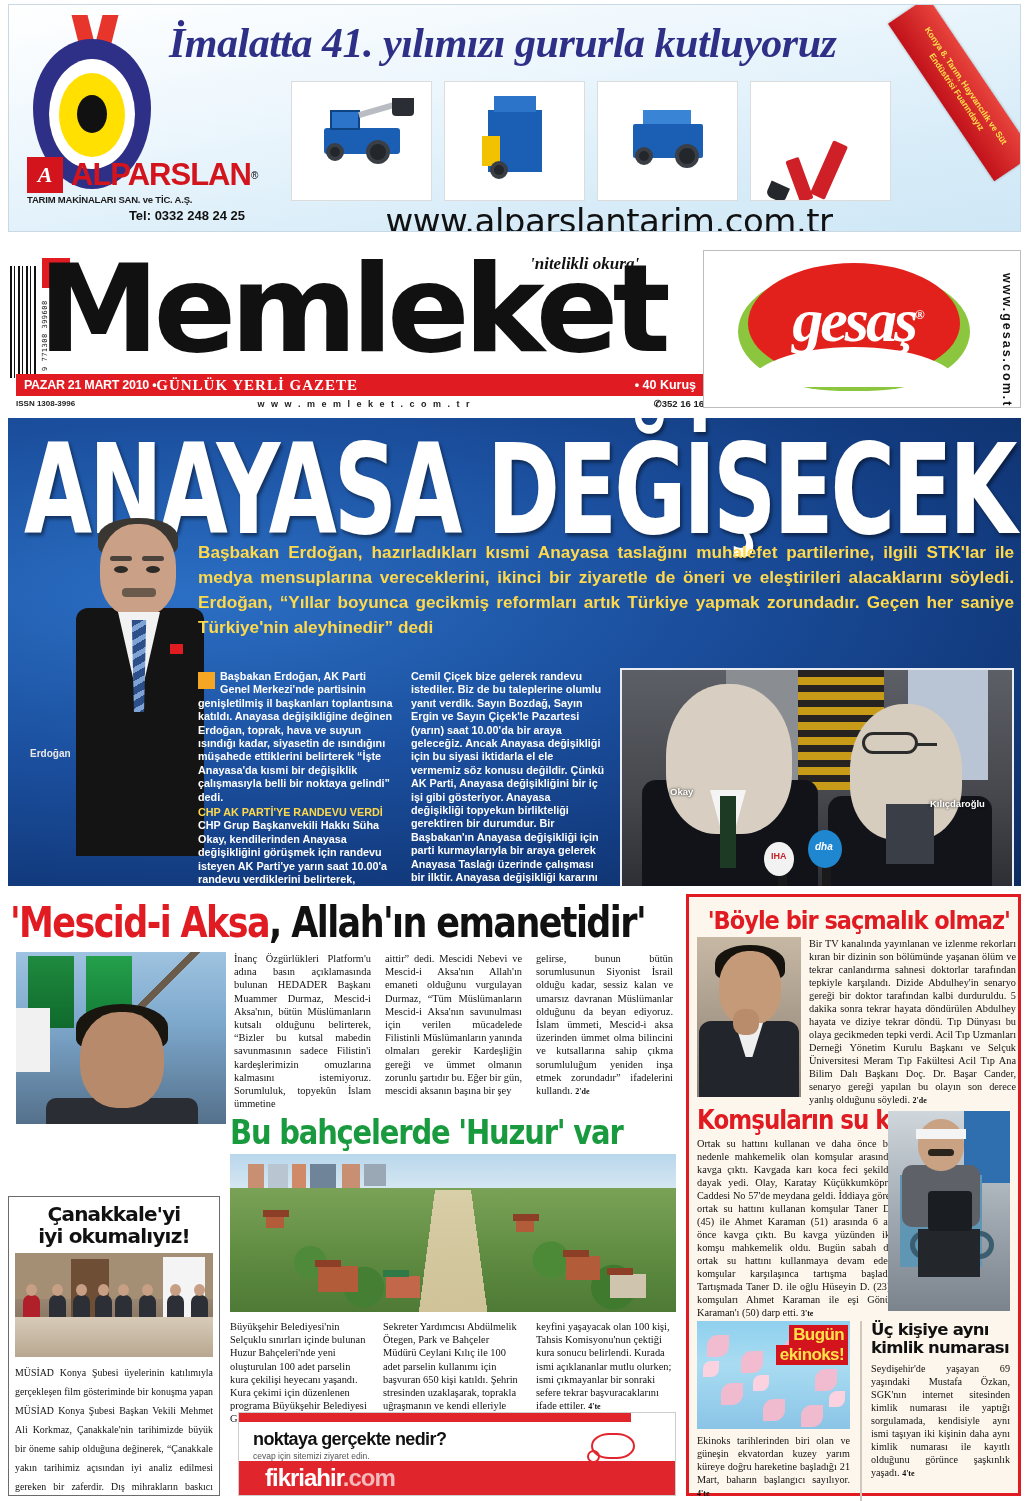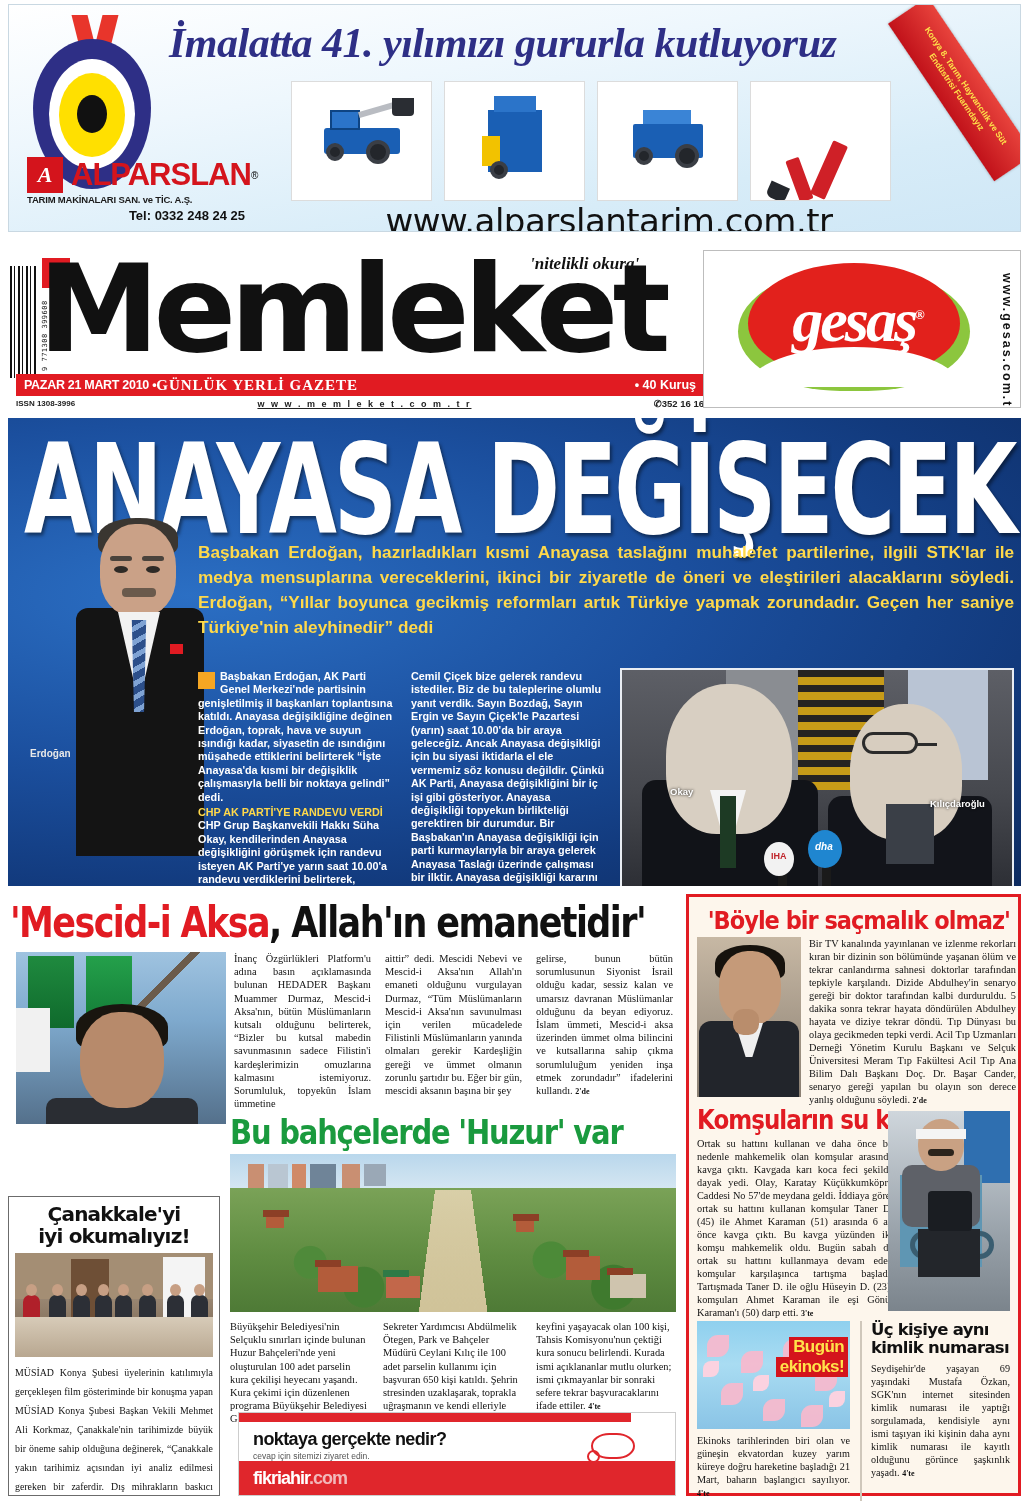--- a/index.html
+++ b/index.html
@@ -110,21 +110,21 @@
     position:absolute; left:8px; top:128px; width:688px; height:22px;
     background:#e11b22; color:#fff; display:flex; align-items:center;
   }
   .mast-date { font-size:12.5px; font-weight:700; padding-left:8px; letter-spacing:-0.3px; }
   .mast-center { flex:1; font-family:"Liberation Serif", serif;
     font-size:15px; font-weight:700; letter-spacing:1px; }
   .mast-price { font-size:12.5px; font-weight:700; padding-right:8px; }
   .mast-sub { position:absolute; left:8px; top:152px; width:688px; display:flex;
     align-items:center; font-size:8px; color:#222; }
   .mast-issn { font-weight:700; }
-  .mast-web { flex:1; text-align:center; font-size:9px; font-weight:700; letter-spacing:2px;text-decoration:underline; }
+  .mast-web { flex:1; text-align:center; font-size:9px; font-weight:700; letter-spacing:2px; }
   .mast-phone { font-size:9.5px; font-weight:700; }
   .gesas {
     position:absolute; right:0; top:4px; width:318px; height:158px;
     background:#fff; border:1px solid #bdbdbd; overflow:hidden;
   }
   .gesas-blob {
     position:absolute; left:34px; top:16px; width:232px; height:124px;
     background:#8cc63e; border-radius:50% 50% 44% 44% / 52% 52% 48% 48%;
   }
   .gesas-blob2 {
@@ -308,21 +308,21 @@
   .fikri-q { position:absolute; left:14px; top:16px; font-size:18px; font-weight:700; color:#111; letter-spacing:-0.6px; }
   .fikri-sub { position:absolute; left:14px; top:38px; font-size:8.5px; color:#555; }
   .fikri-logo { position:absolute; right:12px; top:20px; text-align:center; }
   .fikri-cloud { width:44px; height:26px; border:2.5px solid #e0262c; border-radius:50%/60%; margin:0 auto 2px; position:relative; }
   .fikri-cloud:after { content:""; position:absolute; left:-6px; bottom:-6px; width:9px; height:9px; border:2.5px solid #e0262c; border-radius:50%; }
   .fikri-word { font-size:22px; font-weight:700; color:#111; letter-spacing:-1px; }
   .fikri-word .r { color:#e0262c; }
   .fikri-tag { font-size:5px; color:#9a9a9a; letter-spacing:2px; }
   .fikri-bottom { position:absolute; left:0; bottom:0; width:100%; height:34px; background:#e0262c;
     display:flex; align-items:center; }
-  .fikri-bottom .t { color:#fff; font-size:18px; font-weight:700; letter-spacing:-1px; padding-left:14px; }
+  .fikri-bottom .t { color:#fff; font-size:24px; font-weight:700; letter-spacing:-1px; padding-left:26px; }
   .fikri-bottom .t .w { color:#fff; }
   .fikri-bottom .t .g { color:#f2b8ba; }
 
   
   .sidebar {
     position:absolute; left:686px; top:894px; width:335px; height:602px;
     border:3px solid #e11b22; background:#fdf6ec; padding:8px;
   }
   .sb-title1 {
     font-family:"DejaVu Sans", sans-serif; font-weight:700; font-size:22.5px;
@@ -368,21 +368,21 @@
   .sb2-mus { position:absolute; left:40px; top:38px; width:26px; height:7px; background:#2b241c; border-radius:4px;}
   .sb2-body { position:absolute; left:14px; top:54px; width:78px; height:62px; background:#5e6168; border-radius:10px;}
   .sb2-bag { position:absolute; left:40px; top:80px; width:44px; height:40px; background:#1a1d22; border-radius:4px;}
   .sb2-legs { position:absolute; left:30px; top:118px; width:62px; height:48px; background:#23262b;}
   .sb-bottom { position:relative; margin-top:6px; height:210px; display:flex; gap:10px; }
   .sb-eq { width:153px; }
   .sb-eq-photo { position:relative; width:153px; height:108px; overflow:hidden;
     background:linear-gradient(180deg,#8fd0ee 0%,#a9dcf2 40%,#8ac4e6 100%); }
   .bl { position:absolute; width:22px; height:22px; background:#f6b9cd; border-radius:50% 0 50% 0; opacity:.95;}
   .bl2 { position:absolute; width:16px; height:16px; background:#fbd2e0; border-radius:50% 0 50% 0;}
-  .sb-eq-badge { position:absolute; right:2px; top:16px; text-align:right; }
+  .sb-eq-badge { position:absolute; right:2px; top:4px; text-align:right; }
   .sb-eq-badge span { display:inline-block; background:#d4141c; color:#ffe24a; font-weight:700;
     font-size:17px; padding:0 4px; letter-spacing:-0.6px; line-height:20px; }
   .sb-eq-text { margin-top:5px; font-family:"Liberation Serif", serif; font-size:10.2px;
     line-height:13px; color:#111; text-align:justify; }
   .sb-idn { flex:1; border-left:2px solid #cfc7bb; padding-left:9px; }
   .sb-idn-title { font-family:"DejaVu Sans", sans-serif; font-weight:700; font-size:16.5px;
     line-height:18px; color:#111; letter-spacing:-0.7px; }
   .sb-idn-text { margin-top:5px; font-family:"Liberation Serif", serif; font-size:10.2px;
     line-height:13px; color:#111; text-align:justify; }
   .ref { font-size:8px; font-weight:700; }

